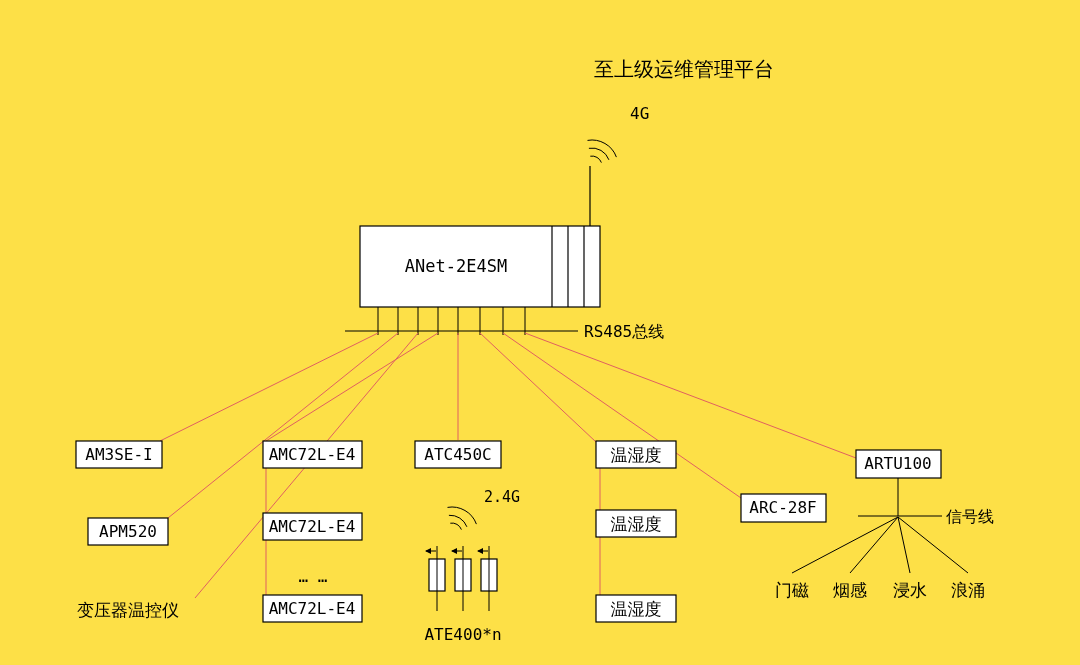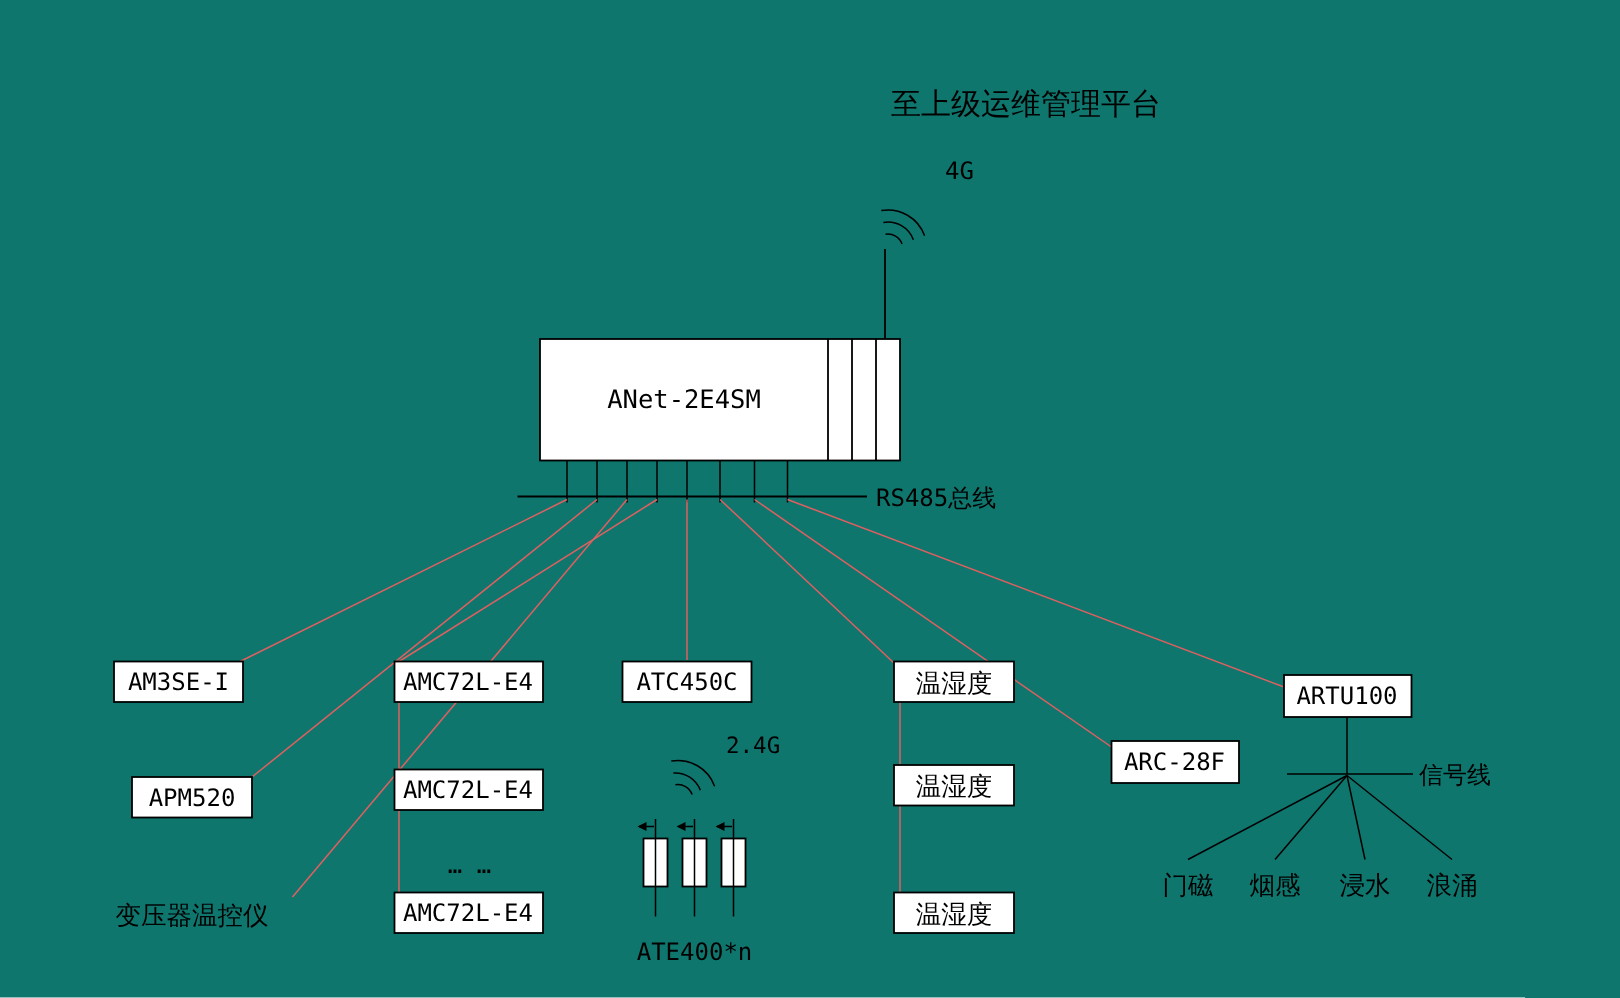--- a/index.html
+++ b/index.html
@@ -1,16 +1,16 @@
 <!DOCTYPE html>
 <html><head>
 <meta charset="utf-8">
 <style>
   html,body{margin:0;padding:0;background:#ffffff;}
-  .stage{position:relative;width:1080px;height:665px;background:#0f766e;overflow:hidden;
+  .stage{position:relative;width:1080px;height:665px;background:#fde047;overflow:hidden;
          font-family:"DejaVu Sans Mono","Liberation Sans",monospace;}
   svg{display:block;}
   text{fill:#000;font-family:"DejaVu Sans Mono","Liberation Sans",monospace;}
   .blk{stroke:#000;fill:none;stroke-width:1.2;}
   .thin{stroke:#000;fill:none;stroke-width:1;}
   .box{stroke:#000;fill:#fff;stroke-width:1.2;}
 </style>
 </head>
 <body>
 

